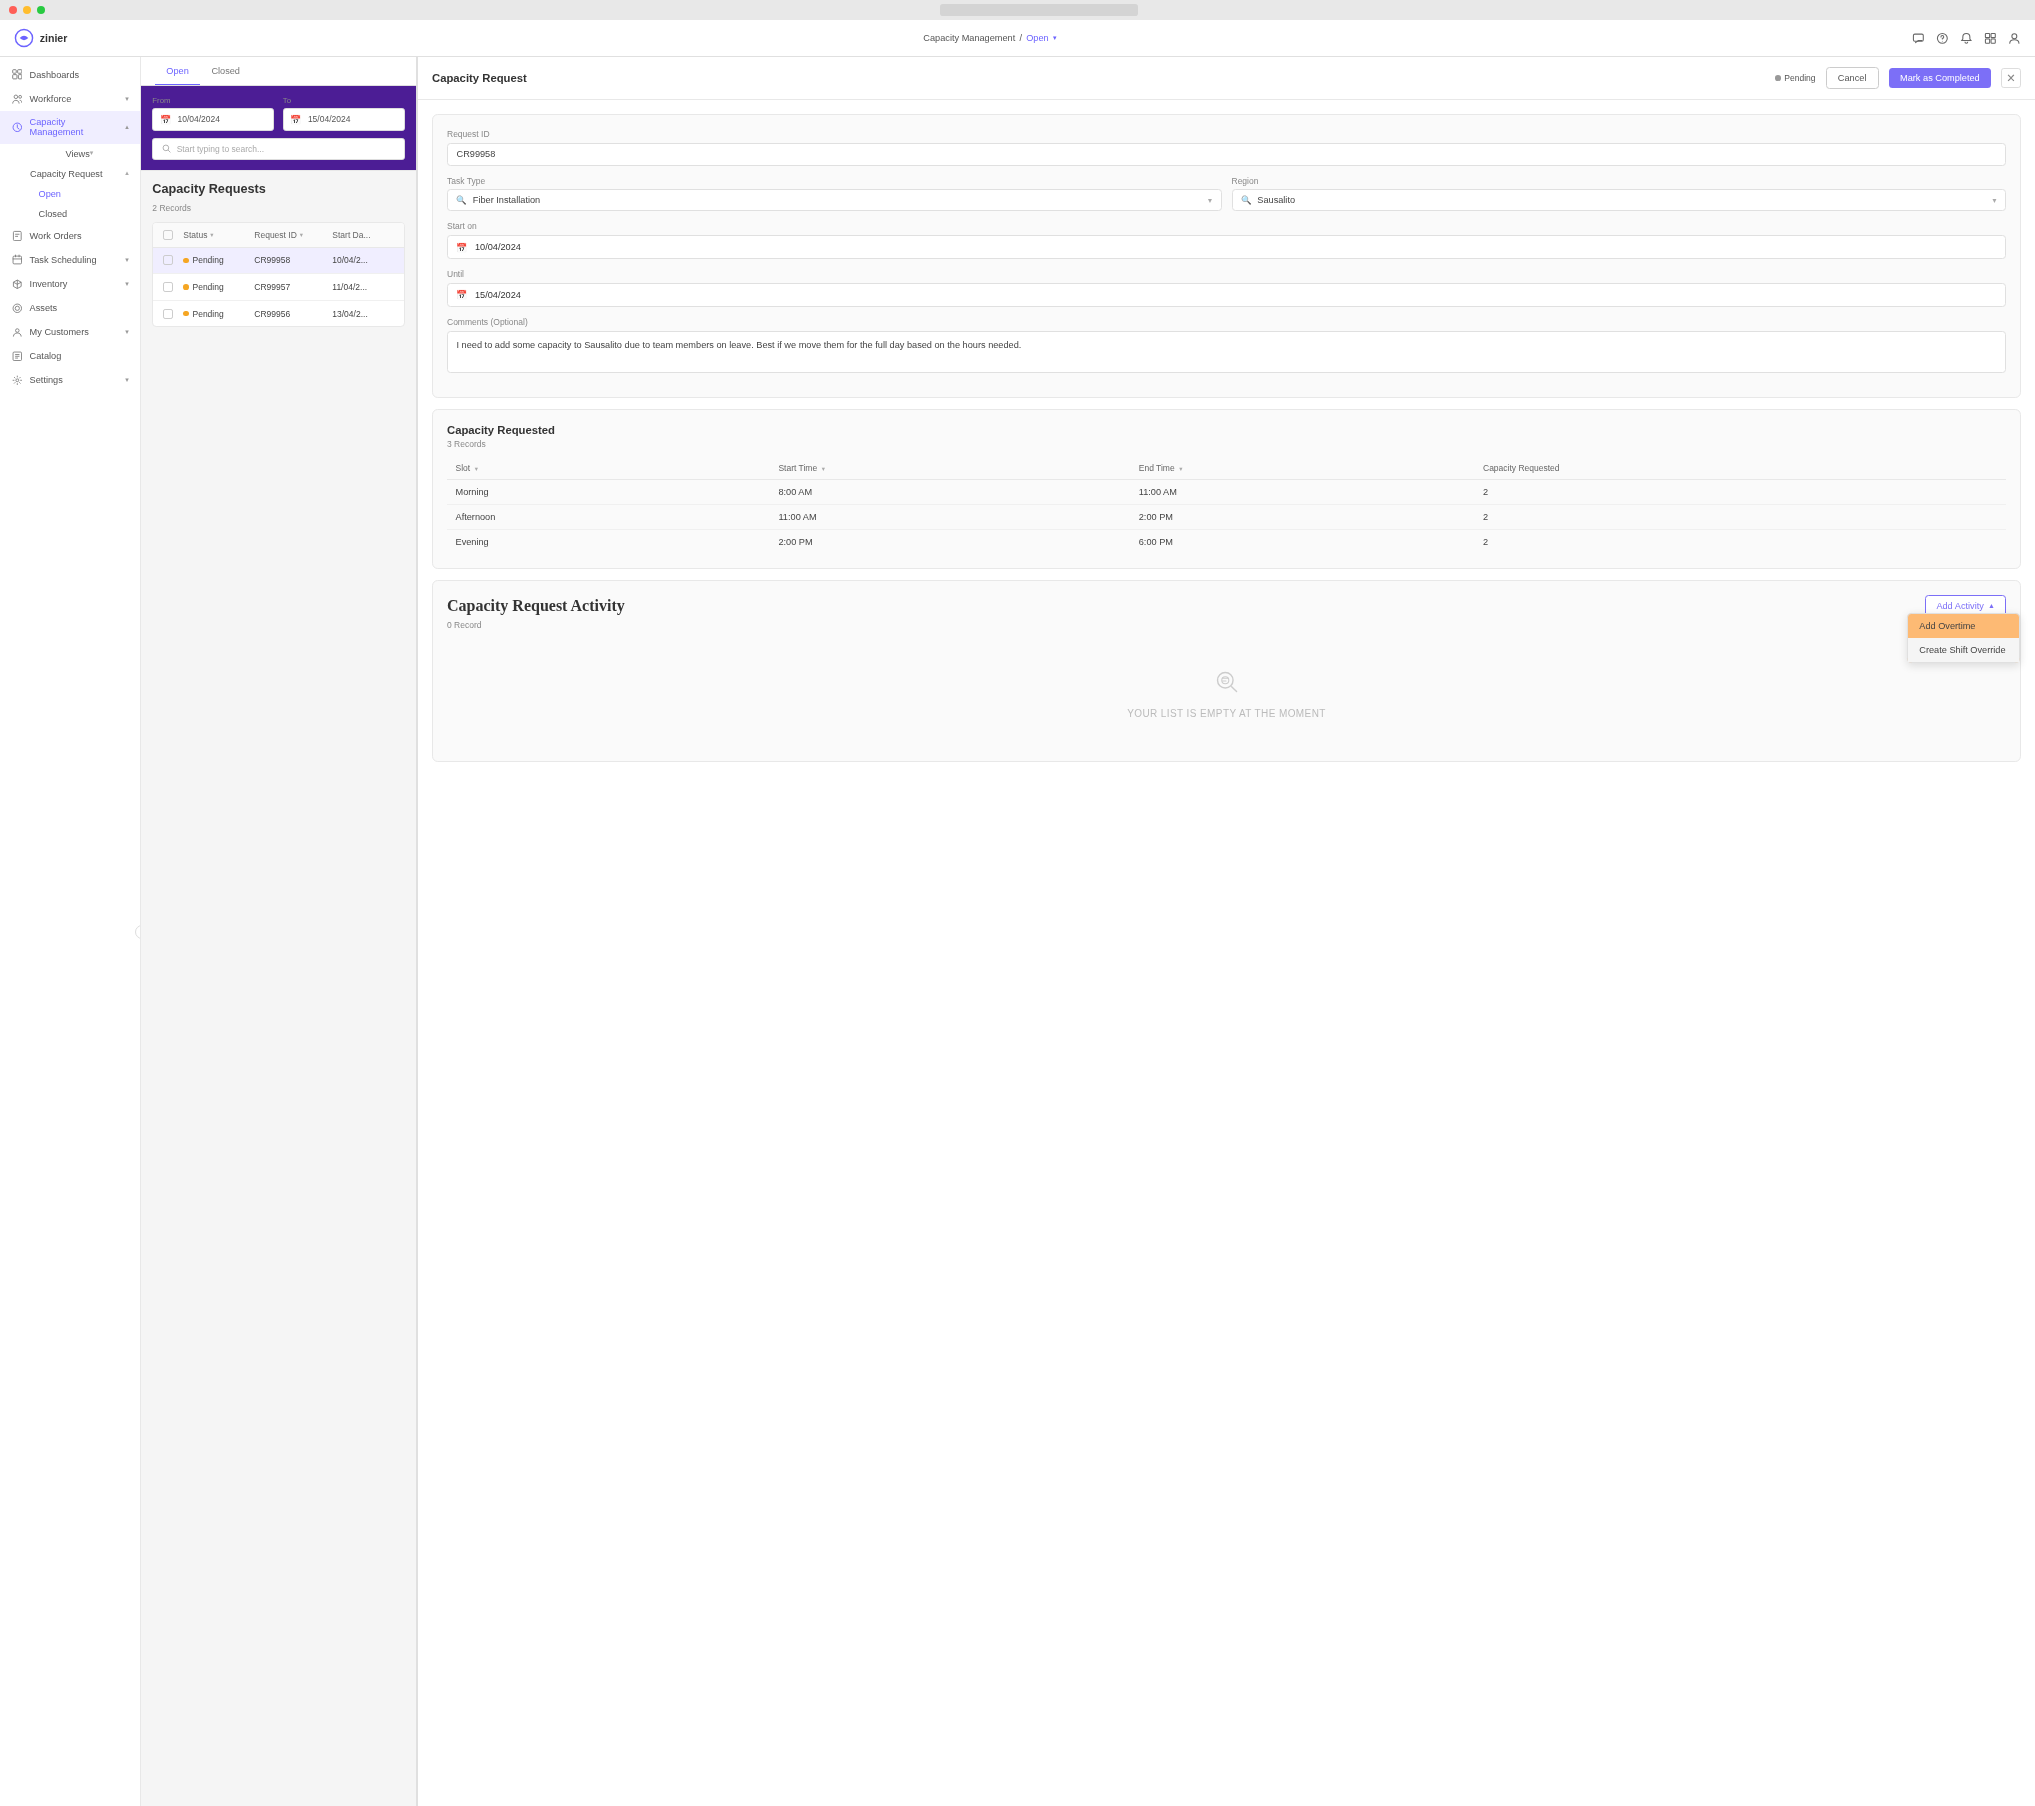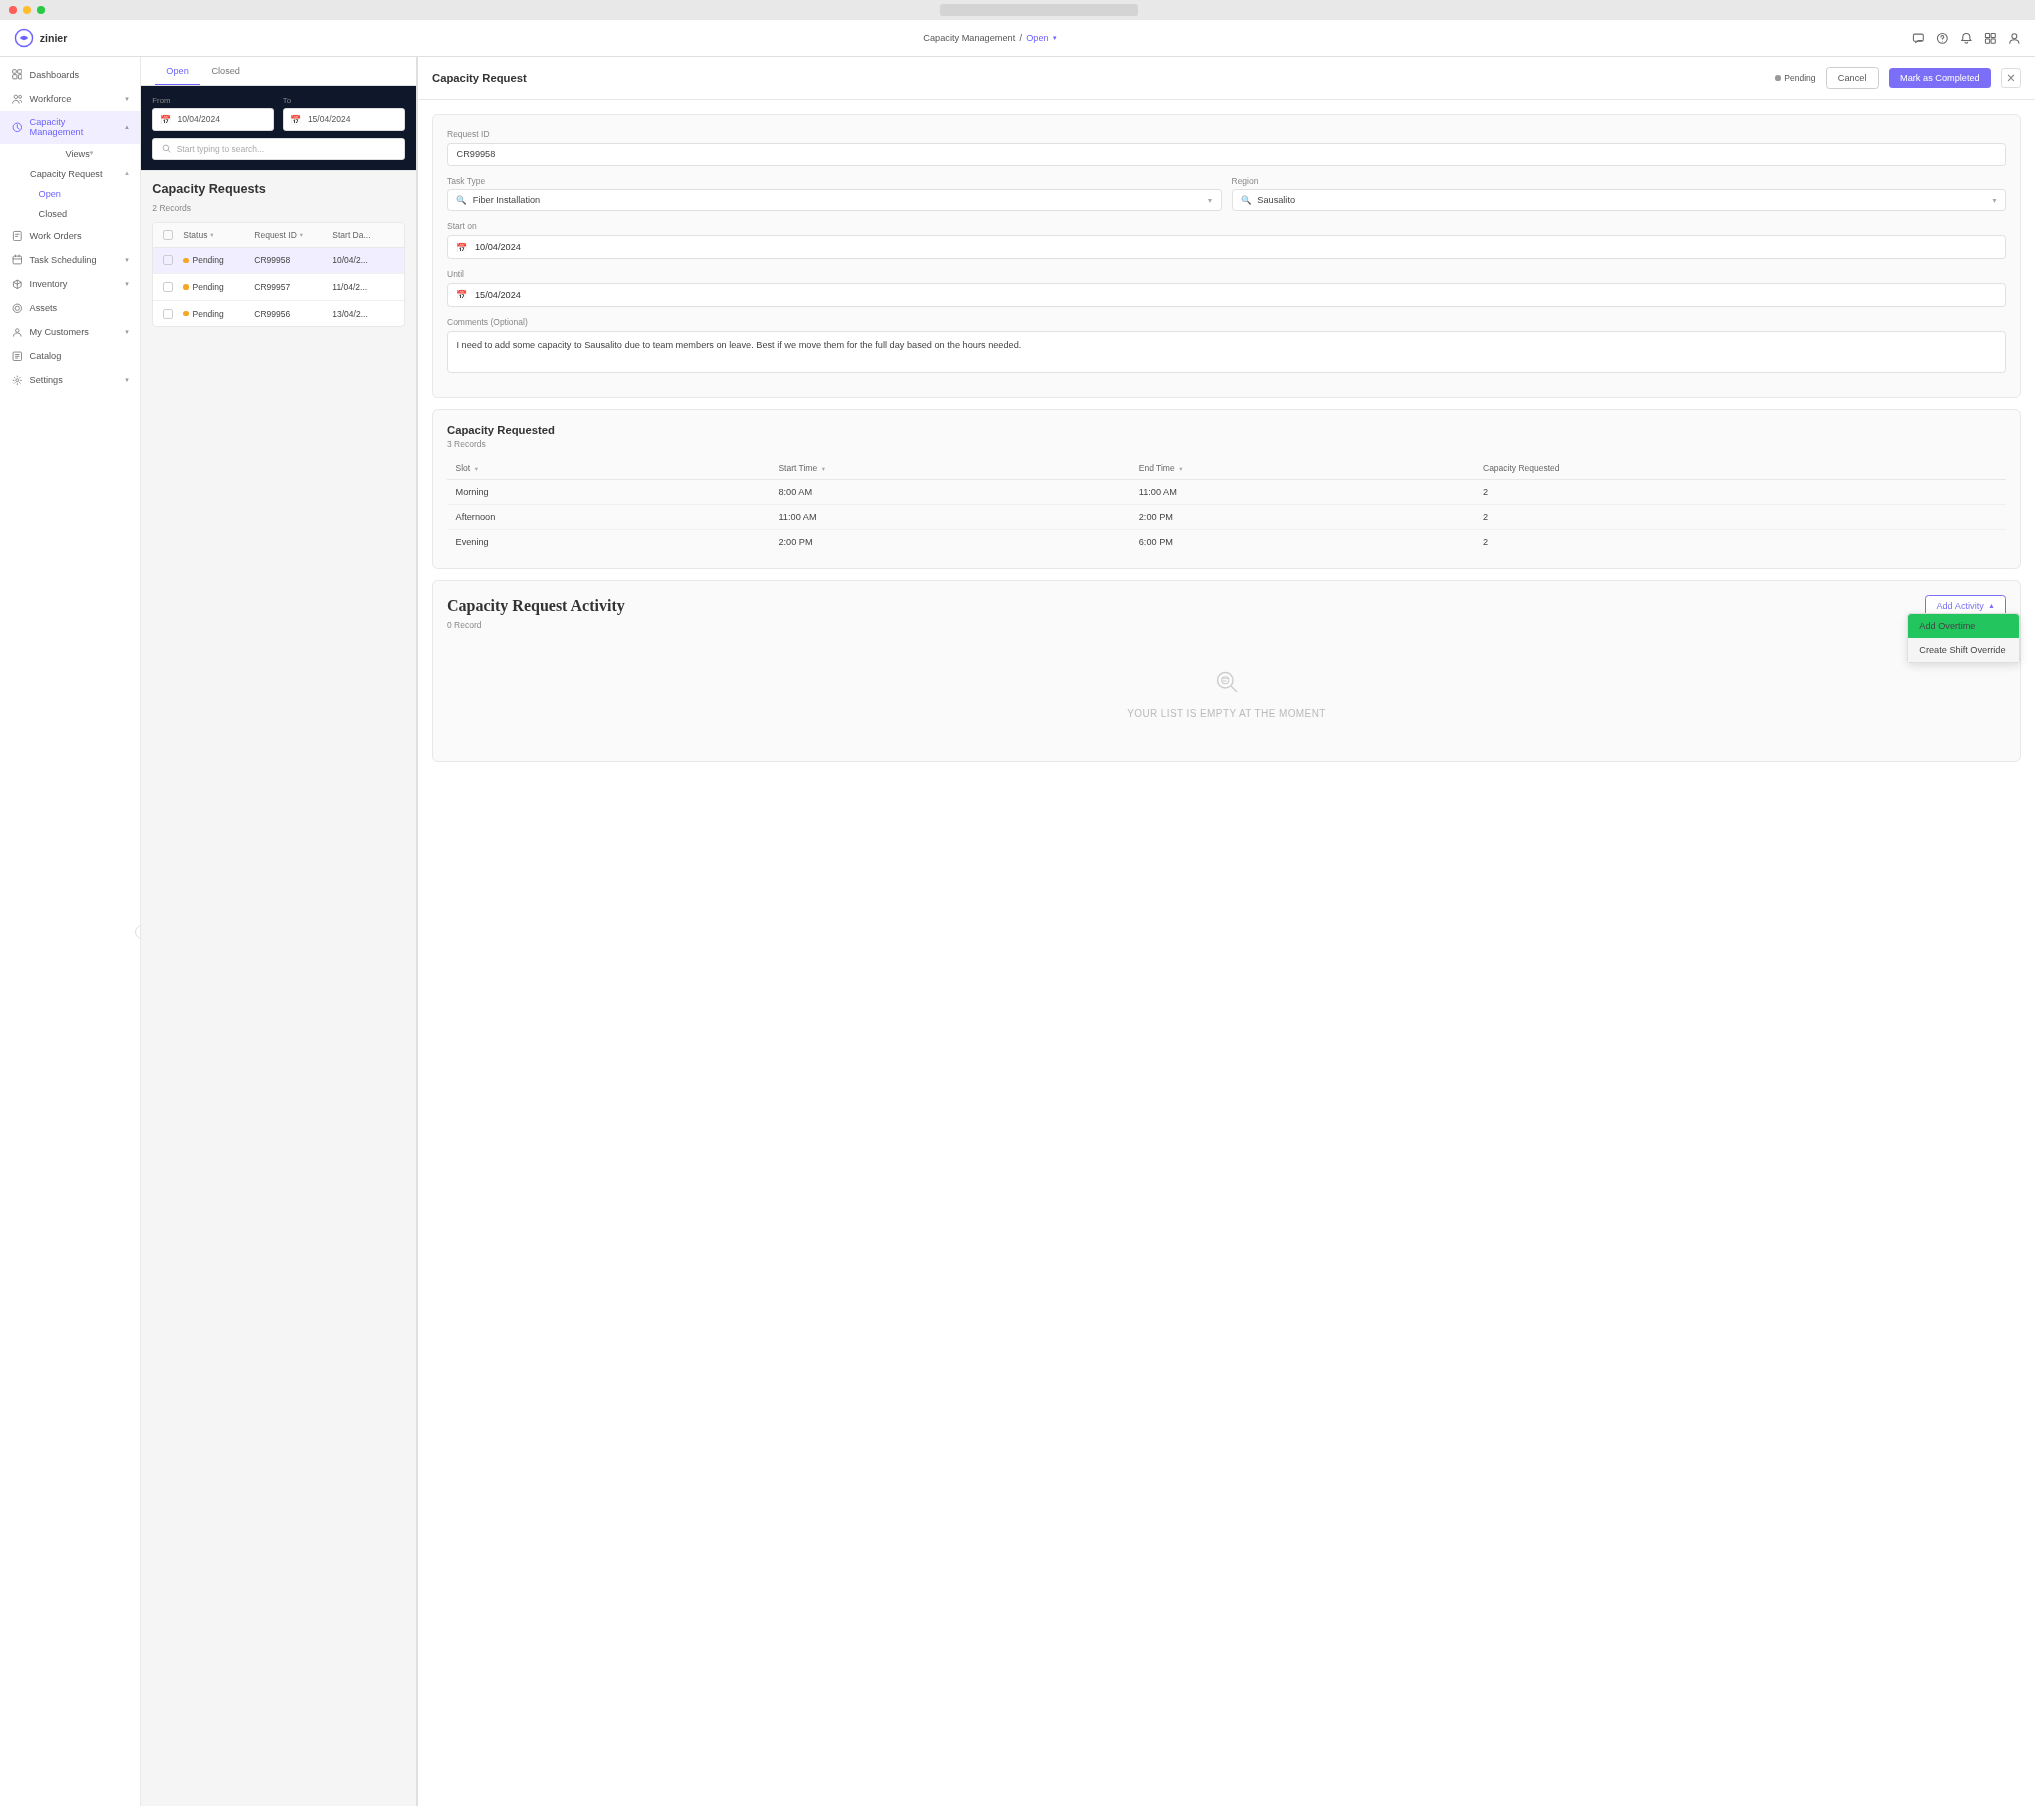--- a/index.html
+++ b/index.html
@@ -40,21 +40,21 @@
     .sidebar-collapse-btn { position: absolute; right: -8.5px; top: 50%; transform: translateY(-50%); width: 14px; height: 14px; background: #fff; border: 0.7px solid #ddd; border-radius: 50%; display: flex; align-items: center; justify-content: center; cursor: pointer; font-size: 7px; color: #666; z-index: 10; }
 
     
     .content { flex: 1; overflow: hidden; display: flex; position: relative; }
 
     
     .list-panel { width: 276px; background: #f5f5f5; border-right: 0.7px solid #e0e0e0; display: flex; flex-direction: column; flex-shrink: 0; }
     .list-tabs { display: flex; background: #fff; border-bottom: 0.7px solid #e0e0e0; padding: 0 14px; }
     .list-tab { padding: 8.5px 11.3px; cursor: pointer; color: #777; font-size: 9.2px; border-bottom: 1.4px solid transparent; }
     .list-tab.active { color: #6c63ff; border-bottom-color: #6c63ff; font-weight: 500; }
-    .list-filters { padding: 10px 11.3px; background: #0f172a; border-bottom: 0.7px solid #e8e8e8; }
+    .list-filters { padding: 10px 11.3px; background: #4c1d95; border-bottom: 0.7px solid #e8e8e8; }
     .date-row { display: flex; gap: 8.5px; margin-bottom: 7px; }
     .date-field { flex: 1; }
     .date-label { font-size: 7.8px; color: #888; margin-bottom: 2.8px; }
     .date-input { display: flex; align-items: center; gap: 5.7px; background: #fff; border: 0.7px solid #ddd; border-radius: 2.8px; padding: 5px 7px; font-size: 8.5px; color: #555; }
     .date-input .cal-icon { color: #888; font-size: 9.2px; }
     .search-box { display: flex; align-items: center; gap: 5.7px; background: #fff; border: 0.7px solid #ddd; border-radius: 2.8px; padding: 5px 8.5px; color: #aaa; font-size: 8.5px; }
     .list-body { flex: 1; overflow-y: auto; padding: 11.3px; }
     .list-title { font-size: 12.7px; font-weight: 600; color: #333; margin-bottom: 7px; }
     .list-count { font-size: 8.5px; color: #888; margin-bottom: 8.5px; }
     .table-wrap { background: #fff; border-radius: 4.2px; overflow: hidden; border: 0.7px solid #e8e8e8; }
@@ -101,21 +101,21 @@
     
     .activity-header { display: flex; align-items: center; margin-bottom: 2.8px; }
     .activity-title { font-size: 16px; font-weight: 600; color: #333; flex: 1; font-family: Liberation Serif, serif; }
     .add-activity-btn { display: flex; align-items: center; gap: 4.2px; padding: 5px 10px; background: #fff; border: 0.7px solid #7c6ff7; border-radius: 3.5px; color: #7c6ff7; font-size: 9.2px; cursor: pointer; }
     .add-activity-btn .arrow { font-size: 7px; }
     .empty-state { text-align: center; padding: 28px 14px; color: #aaa; }
     .empty-icon { font-size: 20px; margin-bottom: 8.5px; color: #ccc; }
     .empty-text { font-size: 10px; letter-spacing: 0.4px; color: #bbb; text-transform: uppercase; }
 
     
-    .dropdown-menu { position: absolute; right: 14px; background: #22c55e; border: 0.7px solid #e0e0e0; border-radius: 4.2px; box-shadow: 0 2.8px 8.5px rgba(0,0,0,0.12); z-index: 100; min-width: 113px; }
+    .dropdown-menu { position: absolute; right: 14px; background: #fdba74; border: 0.7px solid #e0e0e0; border-radius: 4.2px; box-shadow: 0 2.8px 8.5px rgba(0,0,0,0.12); z-index: 100; min-width: 113px; }
     .dropdown-item { padding: 7px 11.3px; font-size: 9.2px; color: #444; cursor: pointer; }
     .dropdown-item.hovered { background: #f5f5f5; }
 
     
     ::-webkit-scrollbar { width: 2.8px; }
     ::-webkit-scrollbar-track { background: transparent; }
     ::-webkit-scrollbar-thumb { background: #ddd; border-radius: 1.4px; }
   </style>
 </head>
 <body>

